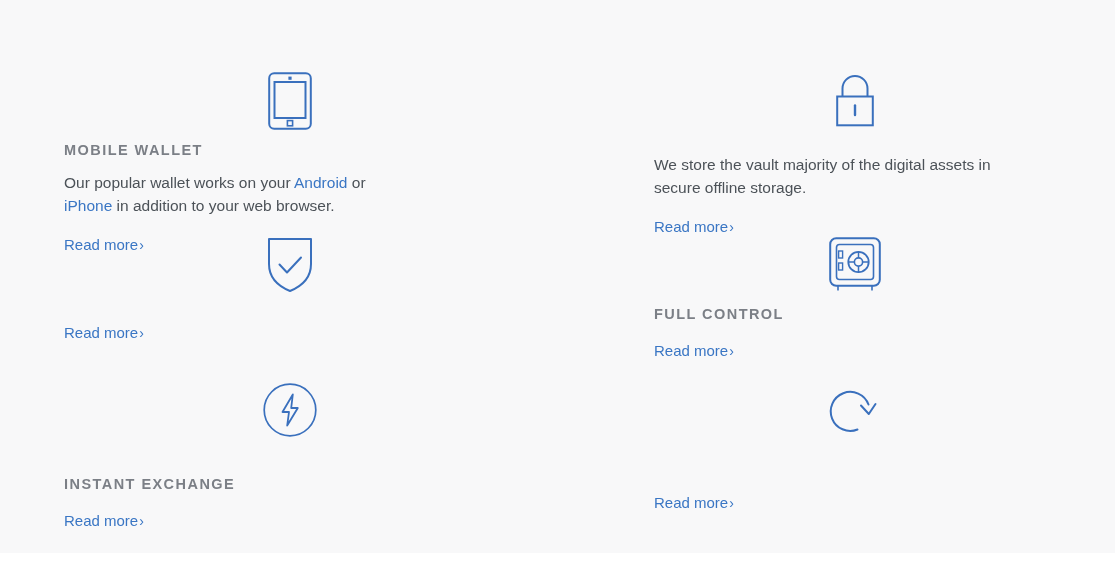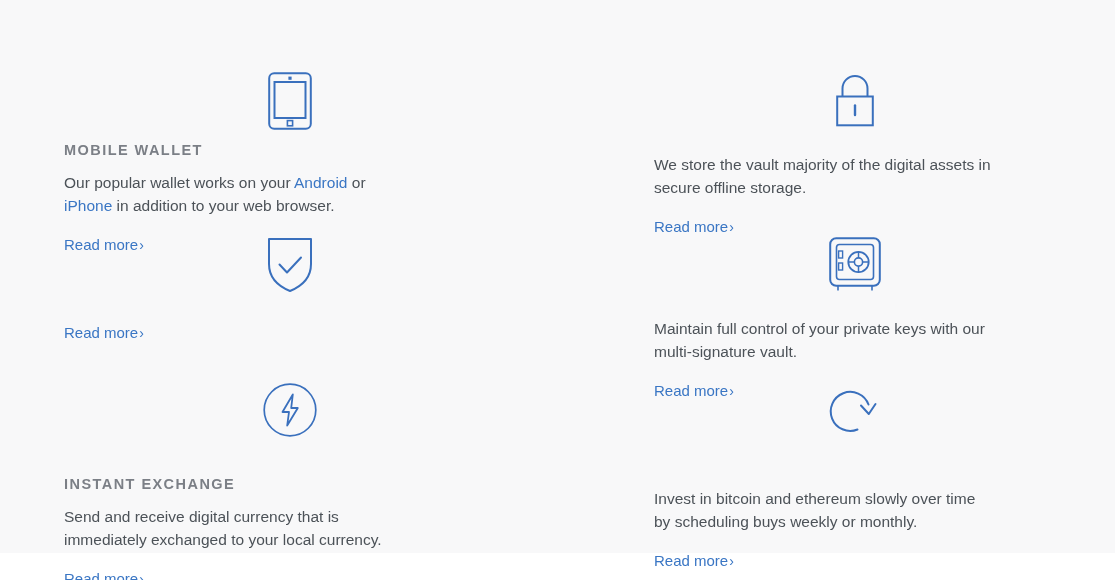--- a/index.html
+++ b/index.html
@@ -146,46 +146,44 @@
           <rect x="7.5" y="7.5" width="37" height="35" rx="3" stroke="#3a70bd" stroke-width="1.6"></rect>
           <rect x="9.6" y="14" width="4" height="7" stroke="#3a70bd" stroke-width="1.4"></rect>
           <rect x="9.6" y="26" width="4" height="7" stroke="#3a70bd" stroke-width="1.4"></rect>
           <circle cx="29.5" cy="25" r="10.2" stroke="#3a70bd" stroke-width="1.8"></circle>
           <circle cx="29.5" cy="25" r="4.1" stroke="#3a70bd" stroke-width="1.6"></circle>
           <path d="M29.5 14.8 V20.9 M29.5 29.1 V35.2 M19.3 25 H25.4 M33.6 25 H39.7" stroke="#3a70bd" stroke-width="1.5"></path>
           <path d="M9 49 V53.5 M43 49 V53.5" stroke="#3a70bd" stroke-width="1.6"></path>
         </svg>
       </div>
       <div class="feature-body">
-        <p class="feature-desc">Maintain full control of your private keys with our multi-signature vault.</p>
+        <h3 class="feature-title">FULL CONTROL</h3>
         <a class="read-more"><span>Read more</span><span class="chev">›</span></a>
       </div>
     </div>
 
     <div class="feature-card col-left row-3">
       <div class="feature-icon">
         <svg width="54" height="54" viewBox="0 0 54 54" fill="none">
           <circle cx="27" cy="27" r="25.8" stroke="#3a70bd" stroke-width="1.7"></circle>
           <path d="M29.8 11.5 L19.5 29 H26 L24.2 42.5 L34.8 25 H28.2 Z" stroke="#3a70bd" stroke-width="1.8" stroke-linejoin="round"></path>
         </svg>
       </div>
       <div class="feature-body">
         <h3 class="feature-title">INSTANT EXCHANGE</h3>
-        <p class="feature-desc">Send and receive digital currency that is immediately exchanged to your local currency.</p>
         <a class="read-more"><span>Read more</span><span class="chev">›</span></a>
       </div>
     </div>
 
     <div class="feature-card col-right row-3">
       <div class="feature-icon">
         <svg width="56" height="54" viewBox="0 0 56 54" fill="none">
           <path d="M41.5 21.5 A19.5 19.5 0 1 0 30.5 46.5" stroke="#3a70bd" stroke-width="2" stroke-linecap="round"></path>
           <path d="M34 22.5 L41.8 31 L48.5 21" stroke="#3a70bd" stroke-width="2" stroke-linecap="round" stroke-linejoin="round" fill="none"></path>
         </svg>
       </div>
       <div class="feature-body">
-        <p class="feature-desc">Invest in bitcoin and ethereum slowly over time by scheduling buys weekly or monthly.</p>
         <a class="read-more"><span>Read more</span><span class="chev">›</span></a>
       </div>
     </div>
 
   </div>
 </div>
 
 </body></html>

